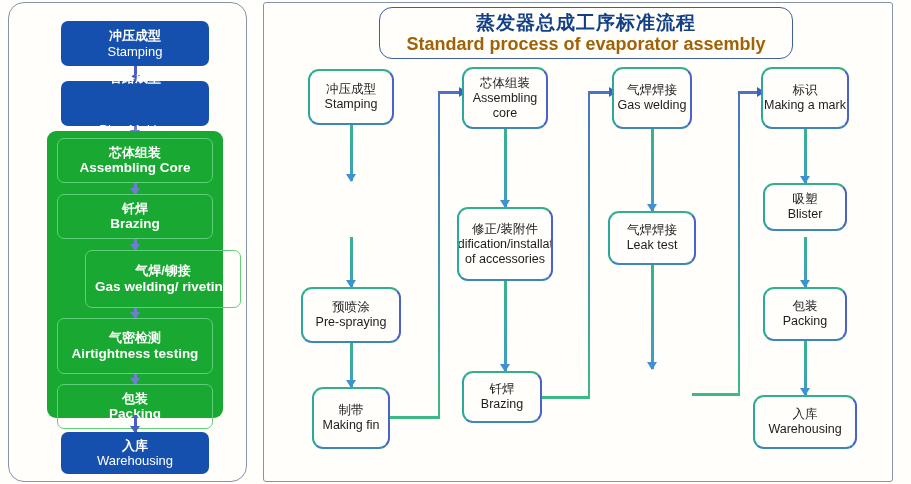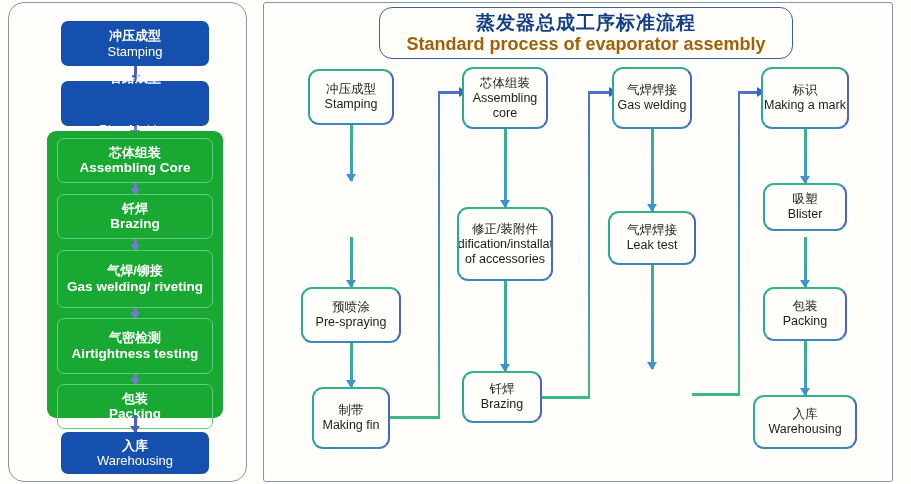--- a/index.html
+++ b/index.html
@@ -160,21 +160,21 @@
       <div class="green-box" style="top:63px;height:45px;">
         <span class="cn">钎焊</span>
         <span class="en">Brazing</span>
       </div>
 
       <div class="v-arrow dim" style="left:88px;top:108px;height:11px;">
         <div class="shaft"></div>
         <div class="head"></div>
       </div>
 
-      <div class="green-box" style="top:119px;height:58px;">
+      <div class="green-box" style="top:119px;height:58px;margin-left:28px;">
         <span class="cn">气焊/铆接</span>
         <span class="en">Gas welding/ riveting</span>
       </div>
 
       <div class="v-arrow dim" style="left:88px;top:177px;height:10px;">
         <div class="shaft"></div>
         <div class="head"></div>
       </div>
 
       <div class="green-box" style="top:187px;height:56px;align-items:center;">

